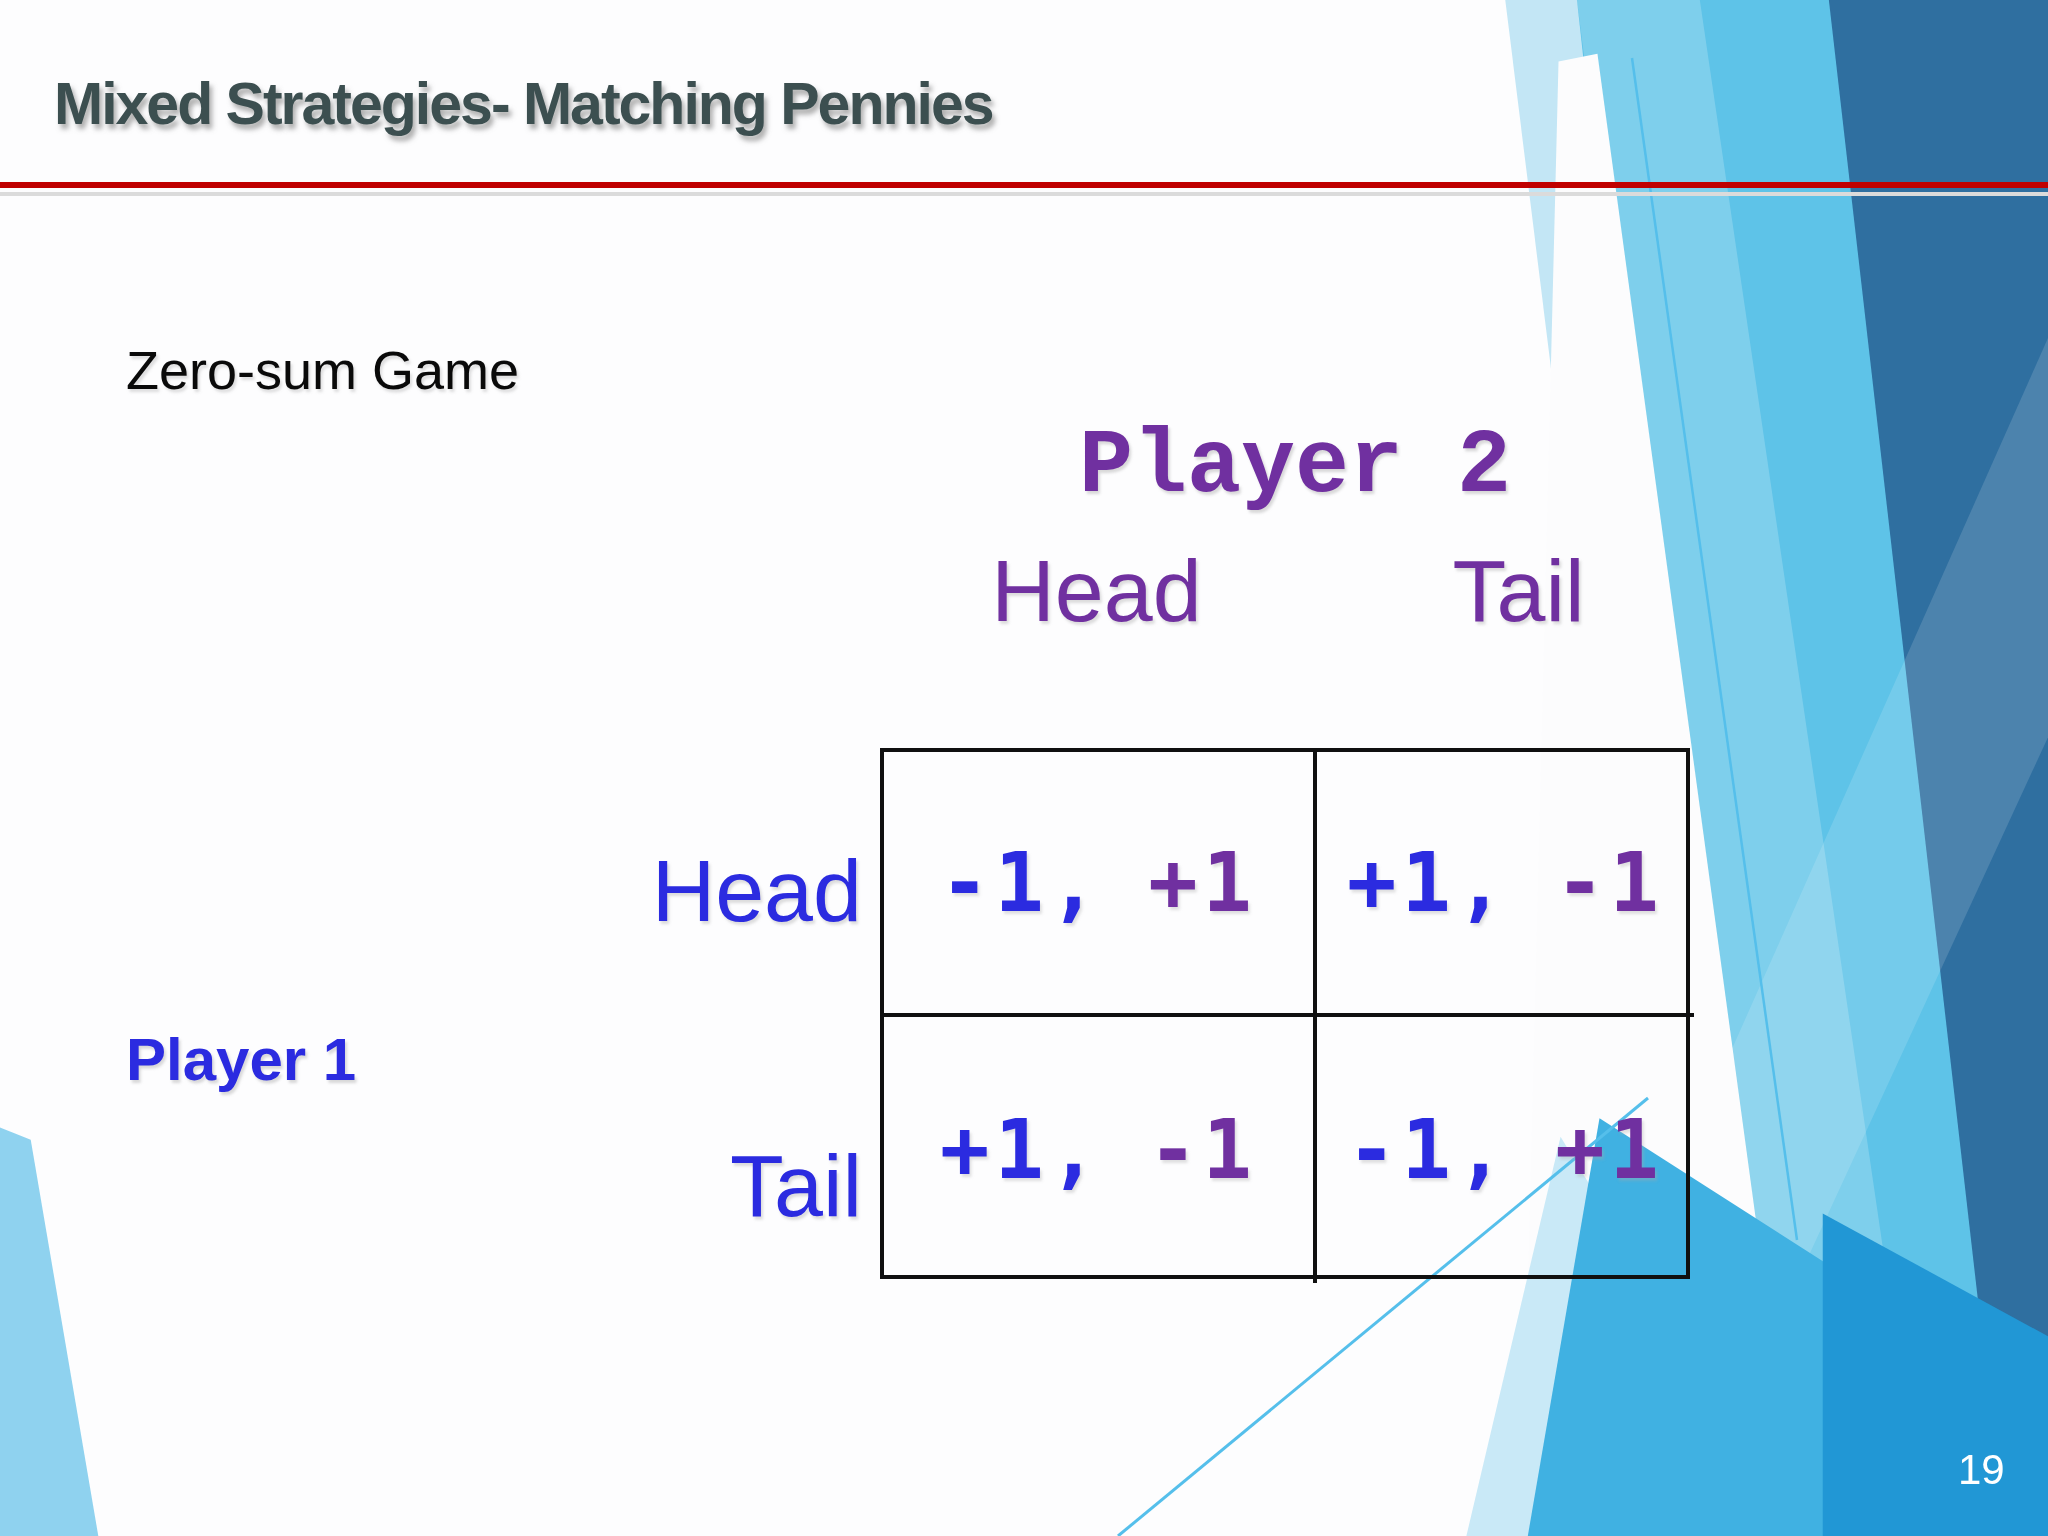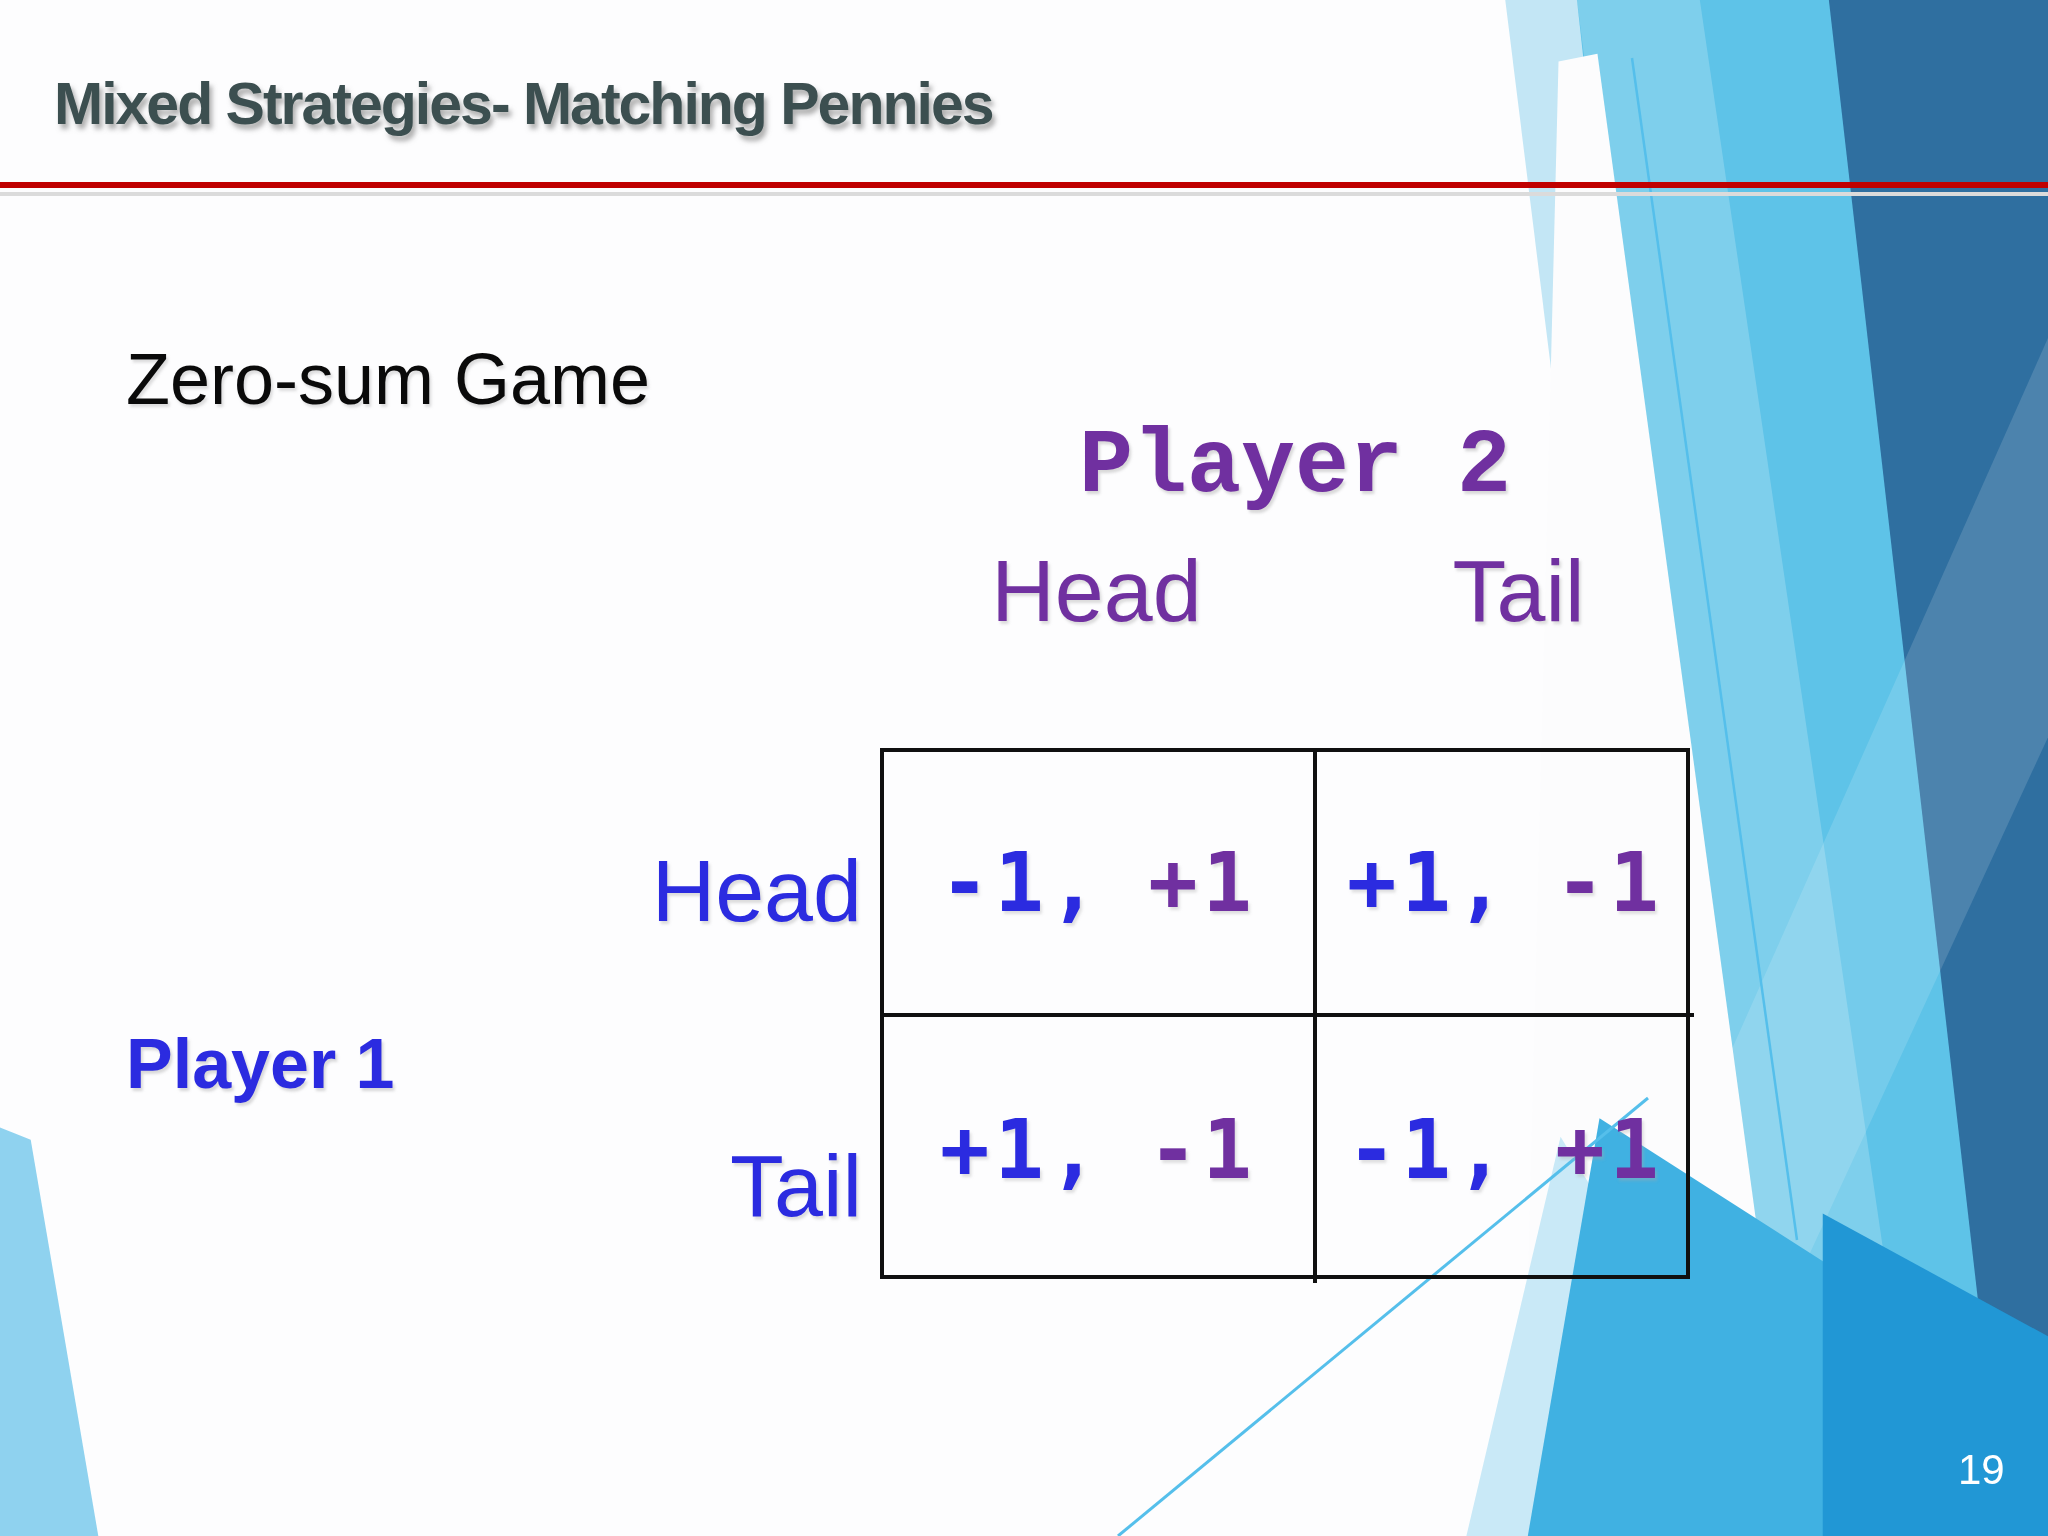--- a/index.html
+++ b/index.html
@@ -30,21 +30,21 @@
   .rule-shadow{position:absolute;left:0;top:192px;width:2048px;height:4px;background:#DBDBDB;}
 
   
   .title{
     position:absolute;left:54px;top:34px;width:1700px;
     font-size:59px;font-weight:bold;letter-spacing:-2px;line-height:1.05;
     color:#3C4F50;text-shadow:3px 5px 5px rgba(110,110,110,.55);white-space:nowrap;
   }
   .subtitle{
     position:absolute;left:126px;top:342px;
-    font-size:72px;font-weight:400;color:#0A0A0A;line-height:1.05;
+    font-size:54px;font-weight:400;color:#0A0A0A;line-height:1.05;
     text-shadow:2px 3px 3px rgba(160,160,160,.35);white-space:nowrap;
   }
   .p2-label{
     position:absolute;left:1000px;top:420px;width:590px;text-align:center;
     font-size:90px;font-weight:bold;color:#7030A0;line-height:1.05;
     text-shadow:2px 3px 3px rgba(160,160,160,.4);
     font-family:Liberation Mono, monospace;
   }
   .col-label{
     position:absolute;top:545px;text-align:center;
@@ -55,21 +55,21 @@
   #col-tail{left:1330px;width:377px;}
   .row-label{
     position:absolute;width:300px;left:562px;text-align:right;
     font-size:88px;font-weight:400;color:#2B2BE0;line-height:1.05;
     text-shadow:2px 3px 3px rgba(170,170,170,.4);
   }
   #row-head{top:845px;}
   #row-tail{top:1140px;}
   .p1-label{
     position:absolute;left:126px;top:1028px;
-    font-size:70px;font-weight:bold;color:#2B2BE0;line-height:1.05;
+    font-size:60px;font-weight:bold;color:#2B2BE0;line-height:1.05;
     text-shadow:2px 3px 3px rgba(160,160,160,.4);white-space:nowrap;
   }
 
   
   .matrix{
     position:absolute;left:880px;top:748px;width:810px;height:531px;
     display:grid;grid-template-columns:433px 377px;grid-template-rows:265px 266px;
     border:4px solid #101010;box-sizing:border-box;
   }
   .cell{

